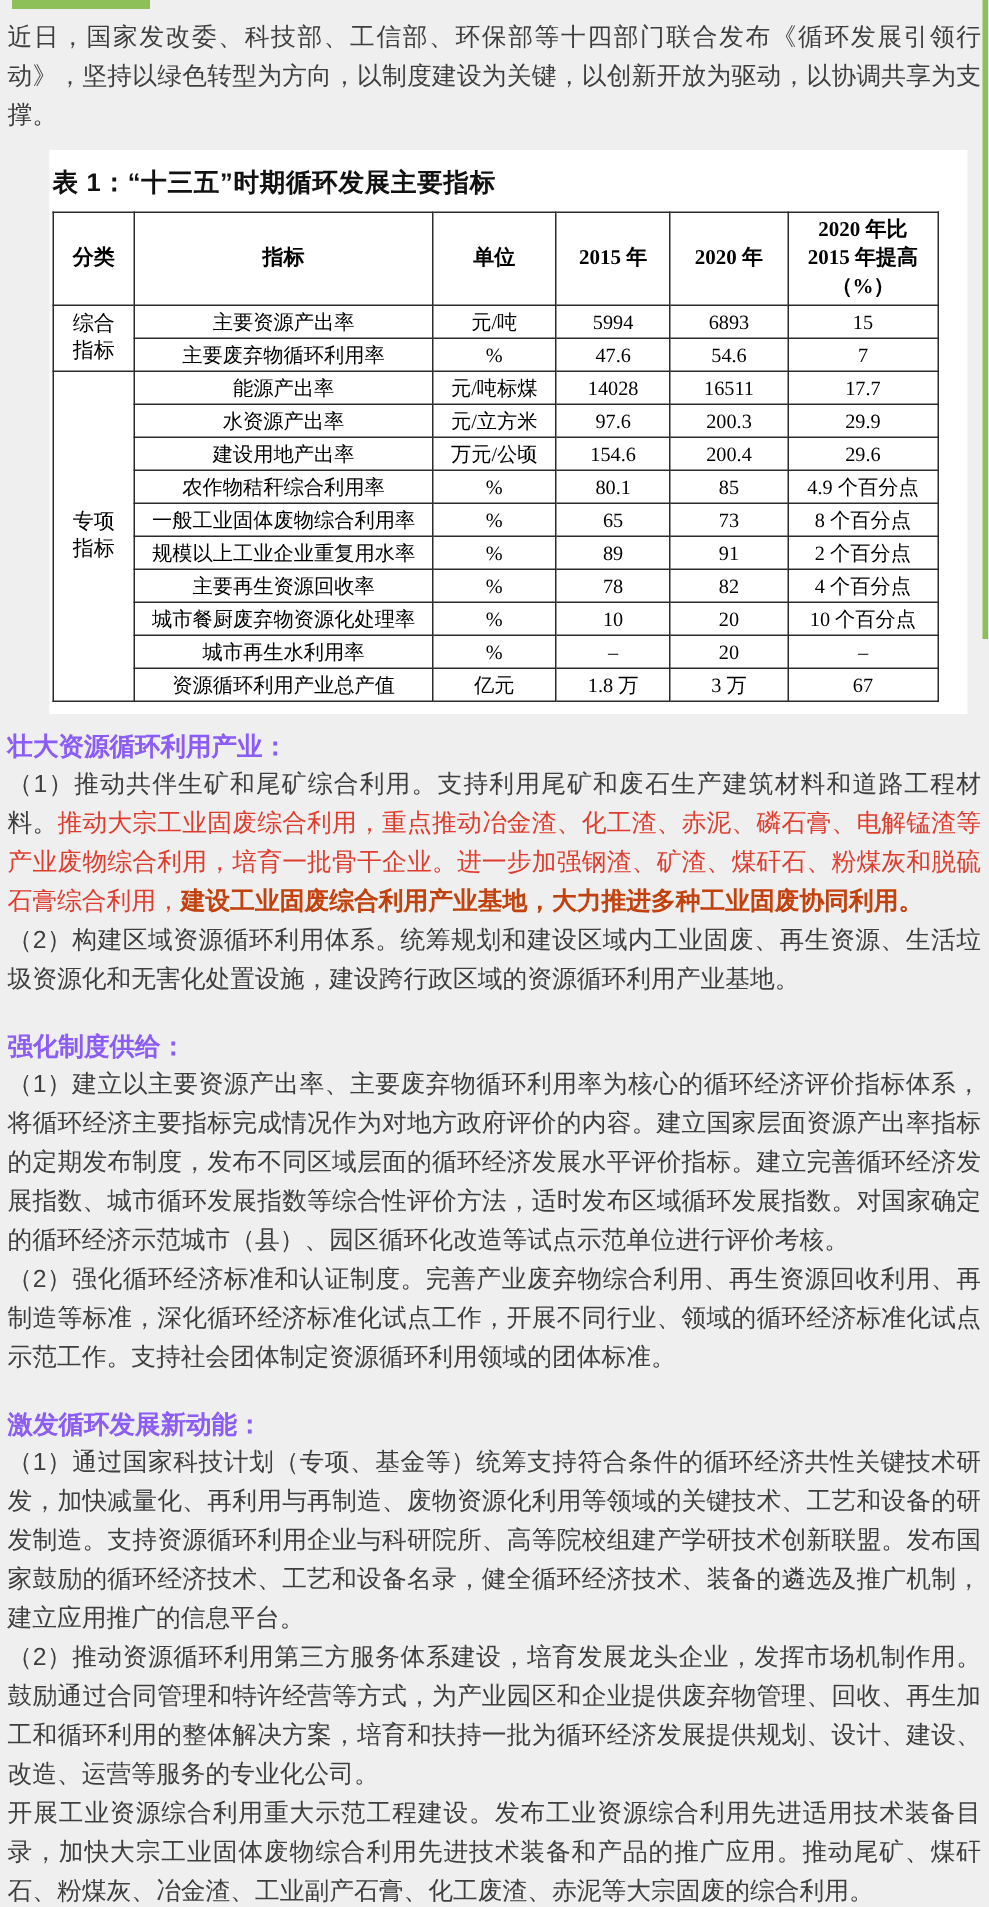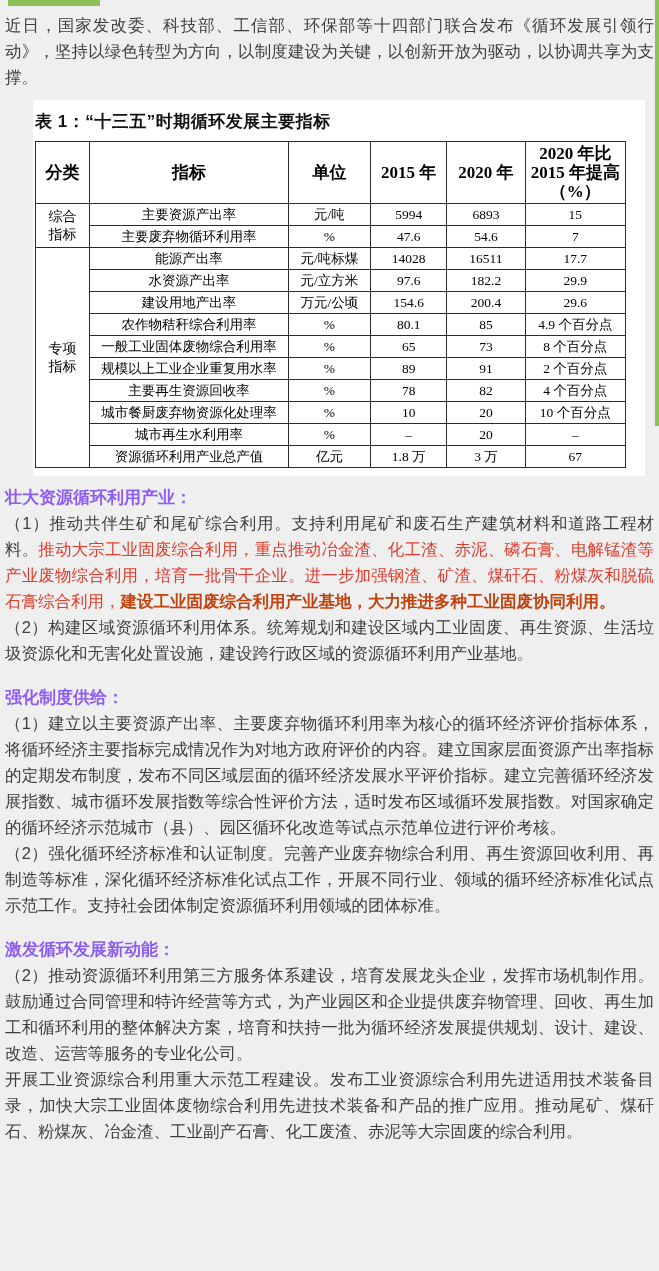--- a/index.html
+++ b/index.html
@@ -20,21 +20,21 @@
     margin:2px 0 8px 0; letter-spacing:0.5px;
   }
   table.ind-table {
     width:100%; border-collapse:collapse; table-layout:fixed;
     font-family:"Liberation Serif","DejaVu Serif",serif; color:#000000;
   }
   .ind-table th, .ind-table td {
     border:1px solid #2b2b2b; text-align:center; vertical-align:middle;
     padding:2px 1px; font-size:13.5px; line-height:16px; overflow:hidden;
   }
-  .ind-table thead th { font-weight:bold; height:56px; font-size:17px; line-height:19px; }
+  .ind-table thead th { font-weight:bold; height:56px; font-size:14px; line-height:19px; }
   .ind-table td { height:17px; }
   .ind-table td.cat { font-size:14px; line-height:18px; }
   .bl { display:block; }
   .sections { margin:10px 5px 0 5px; }
   .sections h3 {
     font-size:17px; color:#8b5cf6; margin:20px 0 1px 0; font-weight:bold;
   }
   .sections section:first-child h3 { margin-top:6px; }
   .sections p {
     margin:0; font-size:16.5px; line-height:26px; text-align:justify; color:#3e3e3e;
@@ -104,21 +104,21 @@
             <td>能源产出率</td>
             <td>元/吨标煤</td>
             <td>14028</td>
             <td>16511</td>
             <td>17.7</td>
           </tr>
           <tr>
             <td>水资源产出率</td>
             <td>元/立方米</td>
             <td>97.6</td>
-            <td>182.2</td>
+            <td>200.3</td>
             <td>29.9</td>
           </tr>
           <tr>
             <td>建设用地产出率</td>
             <td>万元/公顷</td>
             <td>154.6</td>
             <td>200.4</td>
             <td>29.6</td>
           </tr>
           <tr>
@@ -180,19 +180,20 @@
         <p><span class="seg-normal">（1）推动共伴生矿和尾矿综合利用。支持利用尾矿和废石生产建筑材料和道路工程材料。</span><span class="seg-red" style="color: rgb(224, 60, 45);">推动大宗工业固废综合利用，重点推动冶金渣、化工渣、赤泥、磷石膏、电解锰渣等产业废物综合利用，培育一批骨干企业。进一步加强钢渣、矿渣、煤矸石、粉煤灰和脱硫石膏综合利用，</span><span class="seg-red-bold" style="color: #c2410c;">建设工业固废综合利用产业基地，大力推进多种工业固废协同利用。</span></p>
         <p><span class="seg-normal">（2）构建区域资源循环利用体系。统筹规划和建设区域内工业固废、再生资源、生活垃圾资源化和无害化处置设施，建设跨行政区域的资源循环利用产业基地。</span></p>
       </section>
       <section>
         <h3>强化制度供给：</h3>
         <p><span class="seg-normal">（1）建立以主要资源产出率、主要废弃物循环利用率为核心的循环经济评价指标体系，将循环经济主要指标完成情况作为对地方政府评价的内容。建立国家层面资源产出率指标的定期发布制度，发布不同区域层面的循环经济发展水平评价指标。建立完善循环经济发展指数、城市循环发展指数等综合性评价方法，适时发布区域循环发展指数。对国家确定的循环经济示范城市（县）、园区循环化改造等试点示范单位进行评价考核。</span></p>
         <p><span class="seg-normal">（2）强化循环经济标准和认证制度。完善产业废弃物综合利用、再生资源回收利用、再制造等标准，深化循环经济标准化试点工作，开展不同行业、领域的循环经济标准化试点示范工作。支持社会团体制定资源循环利用领域的团体标准。</span></p>
       </section>
       <section>
         <h3>激发循环发展新动能：</h3>
+        <p><span class="seg-normal">（1）通过国家科技计划（专项、基金等）统筹支持符合条件的循环经济共性关键技术研发，加快减量化、再利用与再制造、废物资源化利用等领域的关键技术、工艺和设备的研发制造。支持资源循环利用企业与科研院所、高等院校组建产学研技术创新联盟。发布国家鼓励的循环经济技术、工艺和设备名录，健全循环经济技术、装备的遴选及推广机制，建立应用推广的信息平台。</span></p>
         <p><span class="seg-normal">（2）推动资源循环利用第三方服务体系建设，培育发展龙头企业，发挥市场机制作用。鼓励通过合同管理和特许经营等方式，为产业园区和企业提供废弃物管理、回收、再生加工和循环利用的整体解决方案，培育和扶持一批为循环经济发展提供规划、设计、建设、改造、运营等服务的专业化公司。</span></p>
       </section>
       <section>
         <p><span class="seg-normal">开展工业资源综合利用重大示范工程建设。发布工业资源综合利用先进适用技术装备目录，加快大宗工业固体废物综合利用先进技术装备和产品的推广应用。推动尾矿、煤矸石、粉煤灰、冶金渣、工业副产石膏、化工废渣、赤泥等大宗固废的综合利用。</span></p>
       </section>
     </div>
 </div>
 
 </body></html>

